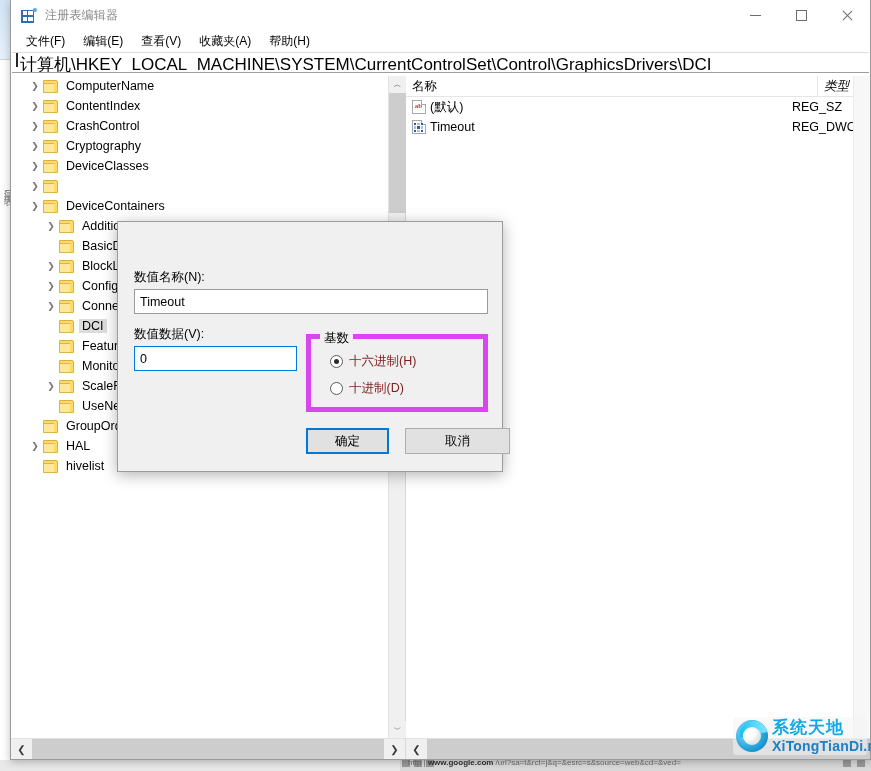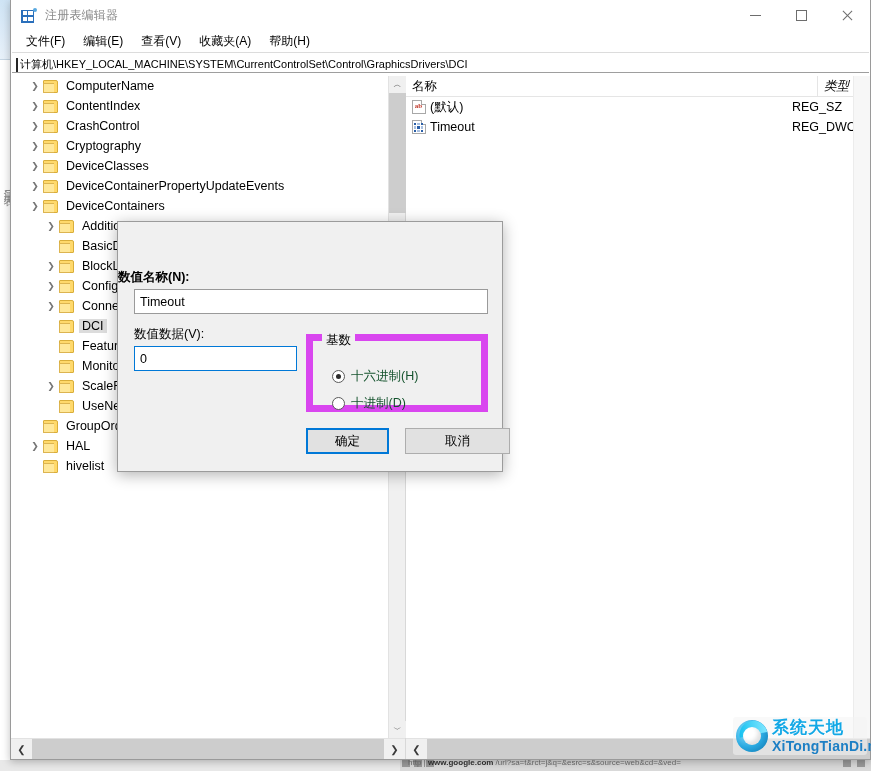--- a/index.html
+++ b/index.html
@@ -114,23 +114,23 @@
     font-size: 12px; color: #000;
   }
   .menuitem { padding: 2px 9px; }
 
   
   .addressbar {
     height: 21px; margin: 0 1px 0 1px;
     border-top: 1px solid #dcdcdc;
     border-bottom: 1px solid #9e9e9e;
     background: #ffffff;
-    display: flex; align-items: flex-end;
+    display: flex; align-items: flex-start;
     padding-left: 4px;
-    font-size: 11px; color: #000;
+    font-size: 17px; color: #000;
     white-space: nowrap; overflow: hidden;
   }
   .addressbar .caret {
     width: 2px; height: 14px; background: #000; margin-right: 2px; flex: none;
     opacity: .85;
   }
 
   
   .panes { position: absolute; left: 0; top: 76px; right: 0; bottom: 0; display: flex; }
   .tree-pane {
@@ -275,29 +275,29 @@
   }
   #dlg .dlg-body { position: absolute; left: 0; top: 34px; right: 0; bottom: 0; }
   .dlg-label { position: absolute; font-size: 12.5px; color: #000; }
   .dlg-input {
     position: absolute; background: #fff; border: 1px solid #9a9a9a;
     font-size: 12.5px; color: #000; font-family: "Liberation Sans", sans-serif;
     padding: 0 5px; outline: none;
   }
   .dlg-input.focused { border: 1px solid #0078d7; }
   .groupbox {
-    position: absolute; border: 7px solid #d946ef; background: transparent;
+    position: absolute; border: 5px solid #d946ef; background: transparent;
   }
   .groupbox > .gb-title {
     position: absolute; top: -9px; left: 9px; background: #f0f0f0;
     padding: 0 4px; font-size: 12.5px; color: #000;
   }
   .radio-row {
     position: absolute; display: flex; align-items: center;
-    font-size: 12.5px; color: #14532d; margin-top: 13px;
+    font-size: 12.5px; color: #7f1d1d;
   }
   .radio {
     width: 13px; height: 13px; border-radius: 50%;
     border: 1px solid #5a5a5a; background: #fff;
     margin-right: 6px; position: relative; flex: none;
   }
   .radio.on:after {
     content: ""; position: absolute; left: 3px; top: 3px;
     width: 5px; height: 5px; border-radius: 50%; background: #2b2b2b;
   }
@@ -462,21 +462,20 @@
             </span>
             <span class="label">DeviceClasses</span>
           </div>
           <div class="tree-row">
             <span class="dotted"></span>
             <span class="expander">❯</span>
             <span class="folder">
               <span class="back"></span>
               <span class="front"></span>
             </span>
-            <span class="label">DeviceContainerPropertyUpdateEvents</span>
           </div>
           <div class="tree-row">
             <span class="dotted"></span>
             <span class="expander">❯</span>
             <span class="folder">
               <span class="back"></span>
               <span class="front"></span>
             </span>
             <span class="label">DeviceContainers</span>
           </div>
@@ -664,21 +663,21 @@
       <div class="list-hscroll">
         <div class="arrow lt" style="position:absolute;top:0;left:0;width:21px;height:20px;display:flex;align-items:center;justify-content:center;color:#3a3a3a;font-size:10px;font-weight:bold;">❮</div>
         <div style="position:absolute;top:0;left:21px;right:0;height:20px;background:#cdcdcd;"></div>
       </div>
     </div>
   </div>
 
   <div id="dlg">
 
     <div class="dlg-body">
-      <div class="dlg-label" style="left:0; top:13px;font-weight:bold;">数值名称(N):</div>
+      <div class="dlg-label" style="left:16px; top:13px;">数值名称(N):</div>
       <input class="dlg-input" style="left: 16px; top: 33px; width: 354px; height: 25px;" readonly="" value="Timeout">
 
       <div class="dlg-label" style="left:16px; top:70px;">数值数据(V):</div>
       <input class="dlg-input focused" style="left: 16px; top: 90px; width: 163px; height: 25px;" value="0">
 
       <div class="groupbox" style="left:188px; top:78px; width:182px; height:78px;">
         <span class="gb-title">基数</span>
         <div class="radio-row" style="left:19px; top:14px;">
           <span class="radio on"></span>
           <span>十六进制(H)</span>

